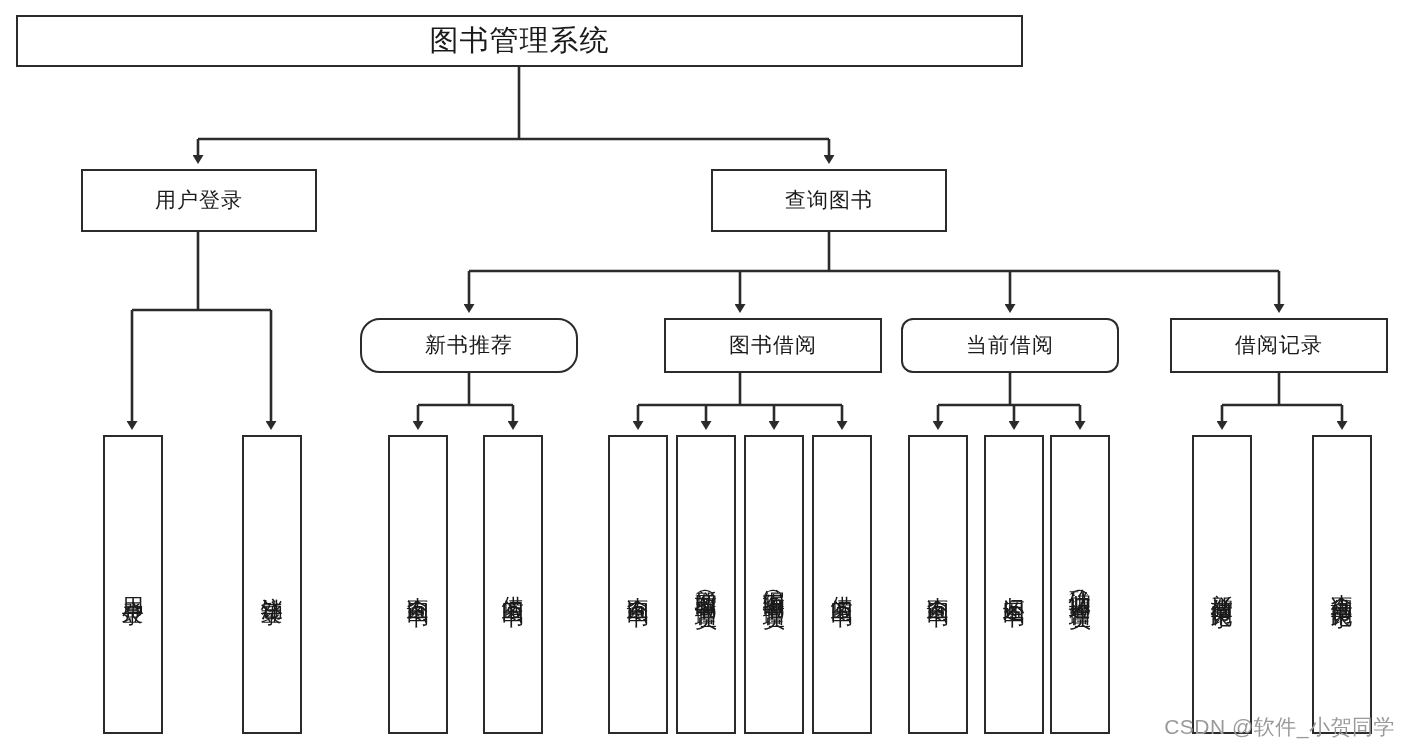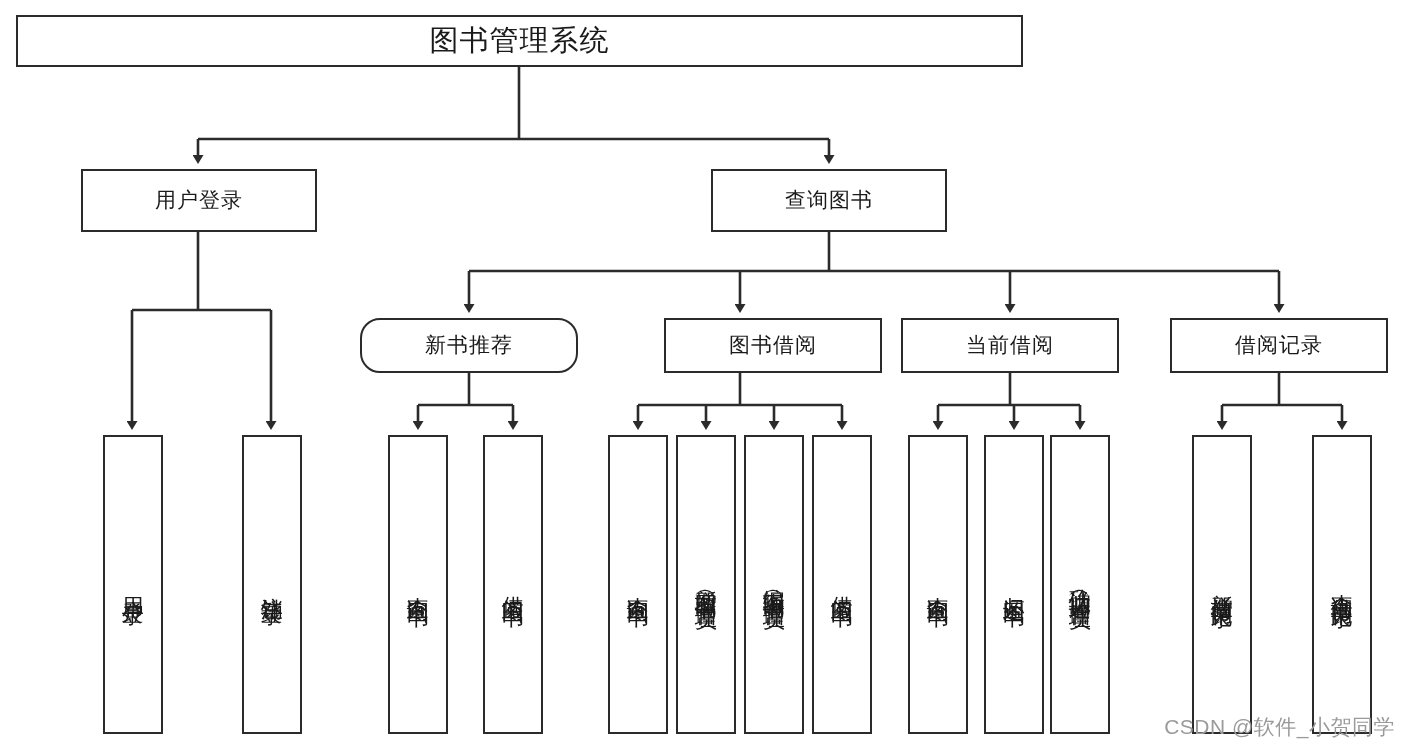--- a/index.html
+++ b/index.html
@@ -116,21 +116,21 @@
   <div class="node" style="left:711px;top:169px;width:236px;height:63px;">
     <span class="lbl">查询图书</span>
   </div>
 
   <div class="node" style="left:360px;top:318px;width:218px;height:55px;border-radius:20px;">
     <span class="lbl">新书推荐</span>
   </div>
   <div class="node" style="left:631px;top:318px;width:218px;height:55px;margin-left:33px;">
     <span class="lbl">图书借阅</span>
   </div>
-  <div class="node" style="left:901px;top:318px;width:218px;height:55px;">
+  <div class="node" style="left:901px;top:318px;width:218px;height:55px;border-radius:12px;">
     <span class="lbl">当前借阅</span>
   </div>
   <div class="node" style="left:1170px;top:318px;width:218px;height:55px;">
     <span class="lbl">借阅记录</span>
   </div>
 
   <div class="node leaf" style="left:103px;top:435px;width:60px;height:299px;">
     <span class="lbl">用户登录</span>
   </div>
   <div class="node leaf" style="left:242px;top:435px;width:60px;height:299px;">

